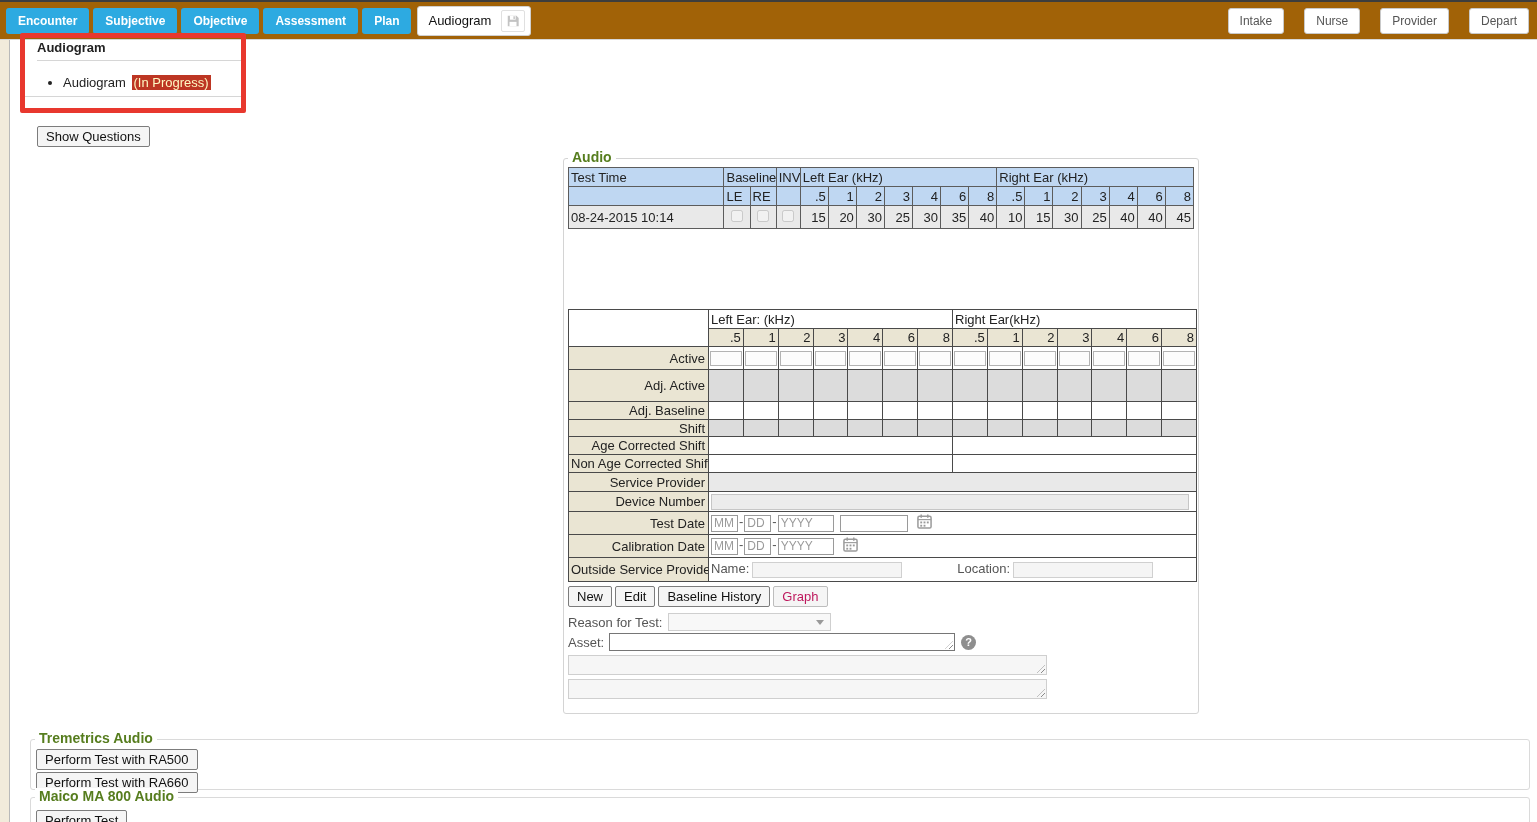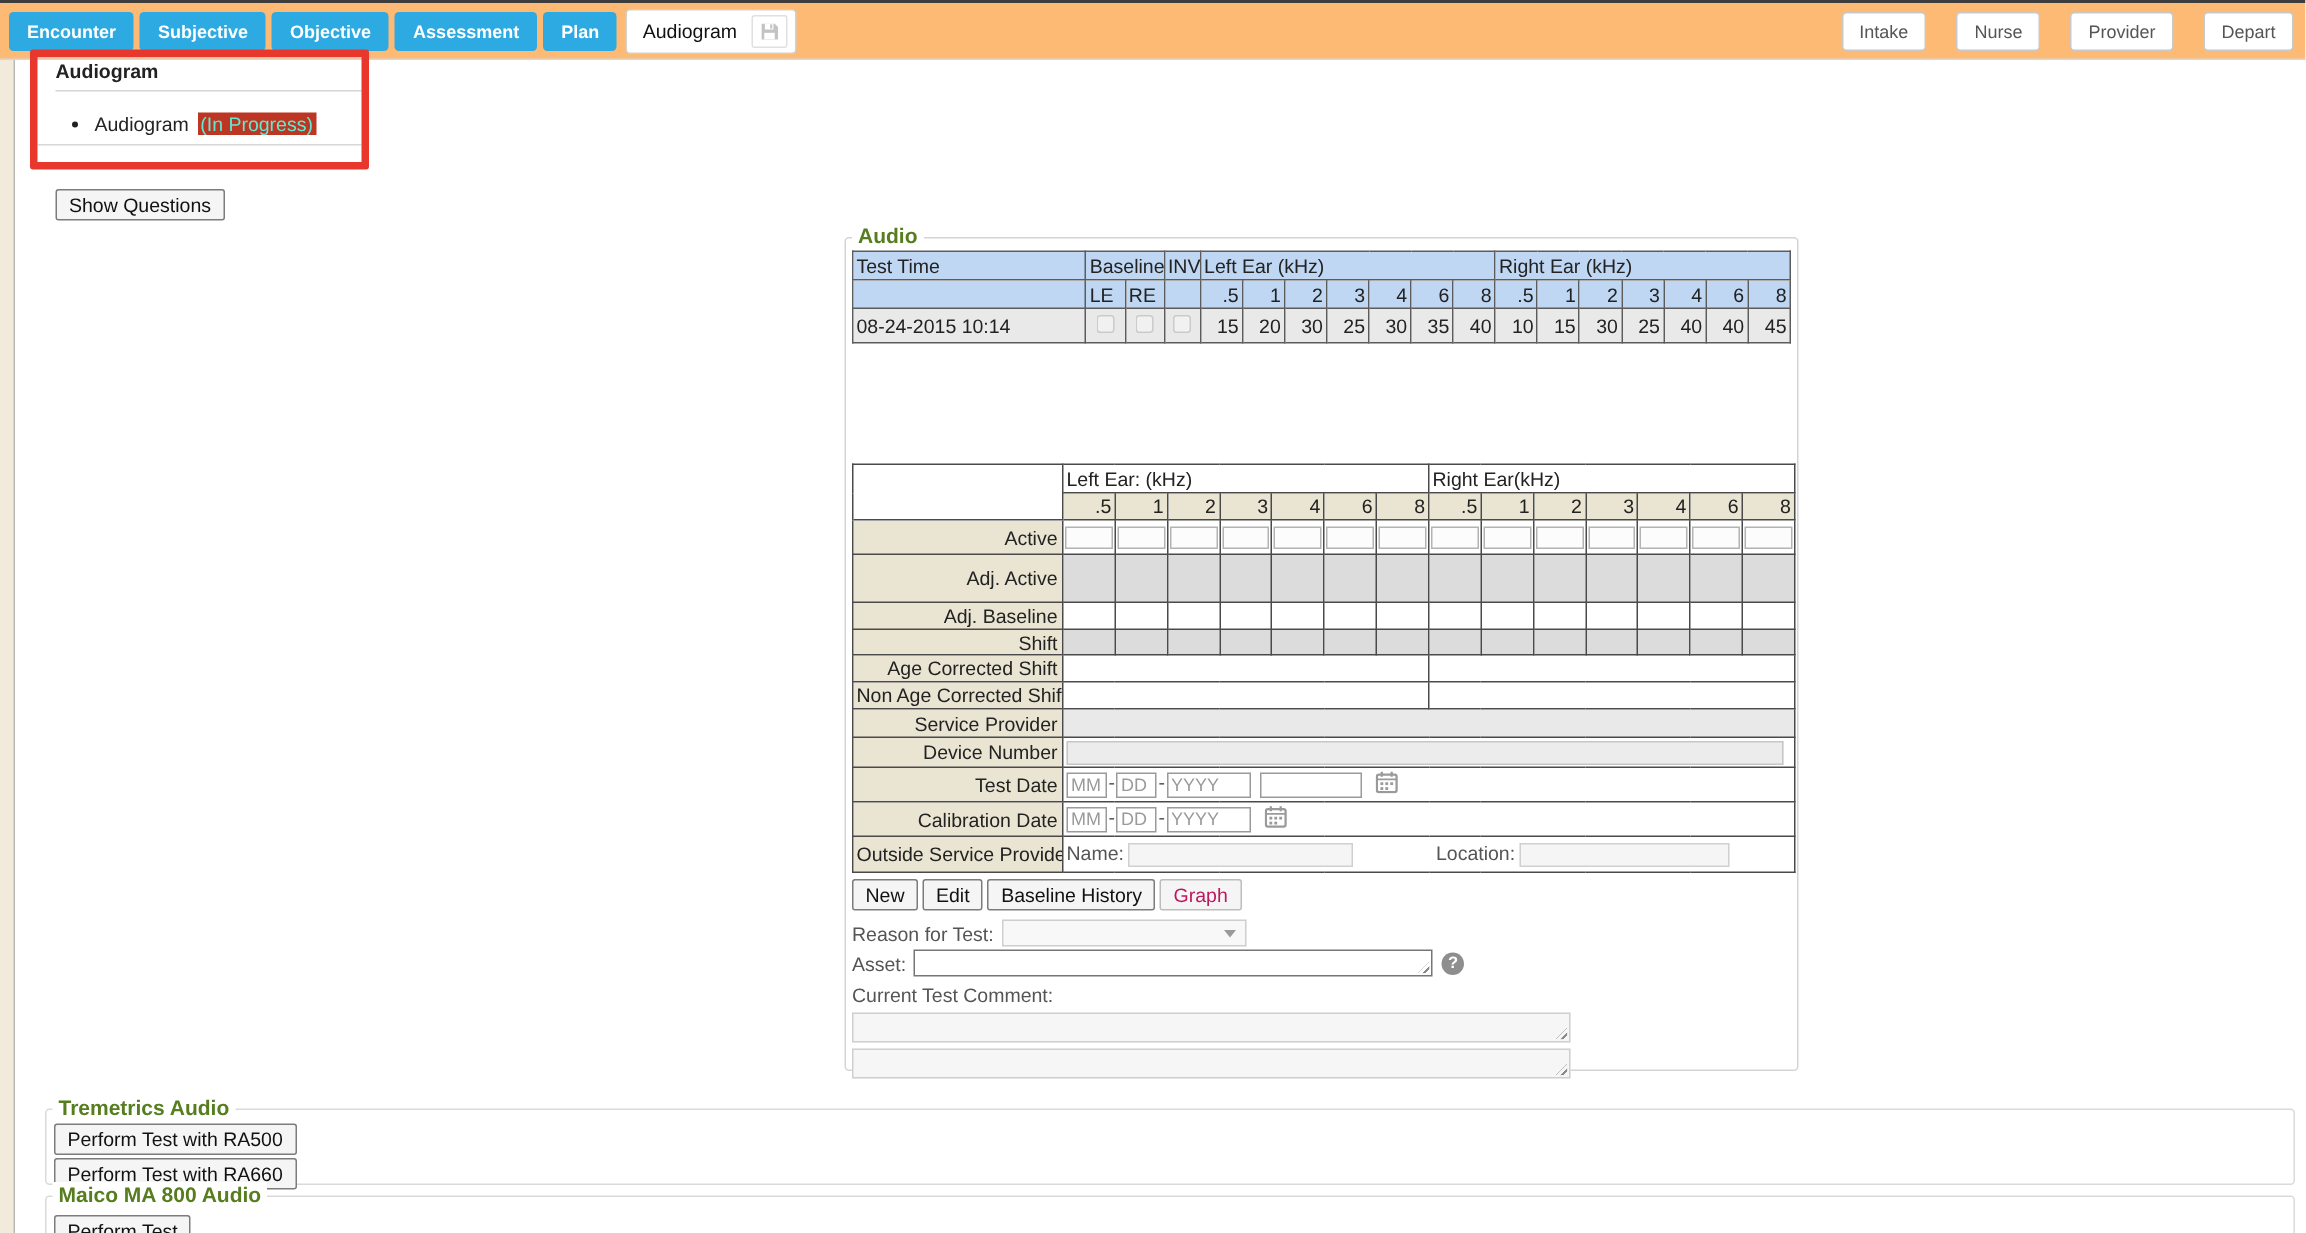--- a/index.html
+++ b/index.html
@@ -4,21 +4,21 @@
 <style>
   * { box-sizing: border-box; }
   html,body { margin:0; padding:0; }
   body {
     width:1537px; height:822px; overflow:hidden; position:relative;
     background:#ffffff; font-family:"Liberation Sans", sans-serif; font-size:13px; color:#222;
   }
   
   .topstrip { height:2px; background:#3d3d3d; }
   .toolbar {
-    height:38px; background:#fdba74; border-bottom:1px solid #d7d7d7;
+    height:38px; background:#a16207; border-bottom:1px solid #d7d7d7;
     display:flex; align-items:center; padding:0 6px; gap:4px;
   }
   .navbtn {
     background:#2daae1; color:#fff; font-weight:bold; font-size:12px;
     border:none; border-radius:3px; padding:6px 12px; cursor:pointer;
   }
   .tabwrap {
     display:flex; align-items:center; gap:10px; background:#fff;
     border:1px solid #d0d0d0; border-radius:3px; padding:3px 5px 3px 10px; margin-left:2px;
   }
@@ -42,21 +42,21 @@
     position:absolute; left:20px; top:33px; width:226px; height:80px;
     border:5px solid #e8382e; border-radius:2px; background:transparent; z-index:5;
   }
   .panel { position:absolute; left:25px; top:38px; width:216px; z-index:4; }
   .panel-title {
     font-weight:bold; font-size:13px; color:#222; margin:2px 0 0 12px;
     padding-bottom:5px; border-bottom:1px solid #d6d6d6;
   }
   .panel-list { margin:14px 0 0 0; padding:0 0 6px 38px; border-bottom:1px solid #d6d6d6; }
   .panel-item { list-style:disc; font-size:13px; color:#222; cursor:pointer; }
-  .status-badge { background:#bd3623; color:#5eead4; padding:0 2px; margin-left:2px; }
+  .status-badge { background:#bd3623; color:#fef9c3; padding:0 2px; margin-left:2px; }
   
   .btn {
     background:#f5f5f5; border:1px solid #7c7c7c; border-radius:2px;
     font-size:13px; color:#111; padding:2px 8px; cursor:pointer; font-family:"Liberation Sans",sans-serif;
   }
   .btn:disabled, .btn.disabled { color:#be185d; border-color:#bdbdbd; }
   .showq { position:absolute; left:37px; top:126px; }
   
   .fs { position:absolute; border:1px solid #d4d4d4; border-radius:3px; background:#fff; }
   .fs-legend {
@@ -448,21 +448,20 @@
     </div>
 
     <div class="formrow" style="margin-top:2px">
       <span>Asset:</span>
       <span class="assetinp">
           <span class="rh"></span>
         </span>
       <span class="helpico">?</span>
     </div>
 
-    <div class="cmtlbl">Current Test Comment:</div>
     <div class="cmtbox">
         <span class="rh"></span>
       </div>
 
     <div class="cmtbox">
         <span class="rh"></span>
       </div>
 
   </div>
 </div>

